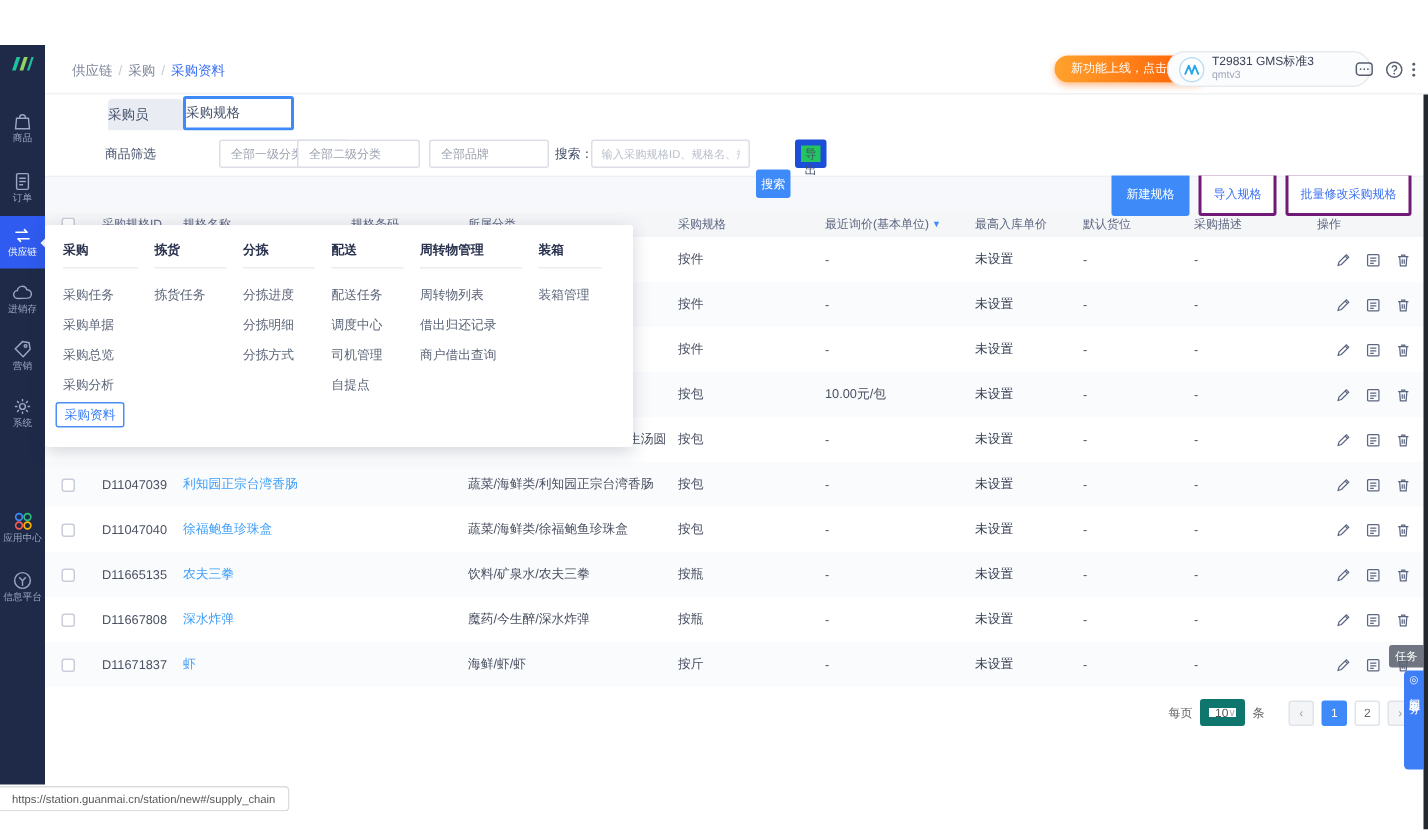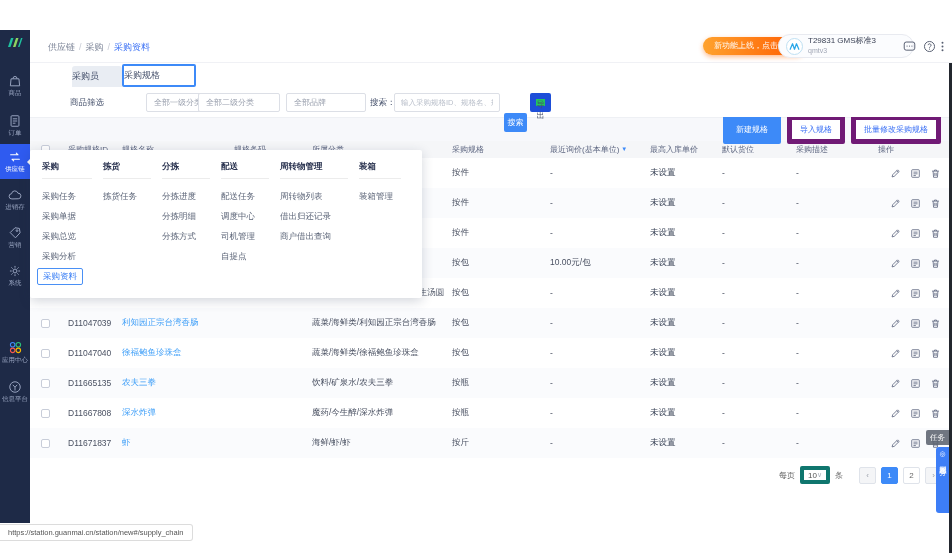--- a/index.html
+++ b/index.html
@@ -45,26 +45,26 @@
   #filterrow { position:absolute; left:30px; top:87px; right:0; height:30px; background:#fff; z-index:29; }
   .flabel { position:absolute; top:10px; font-size:8.5px; color:#45506b;font-family:Liberation Mono, monospace; }
   .fselect { position:absolute; top:6px; height:19px; border:1px solid #dcdfe6; border-radius:2px; background:#fff;
     font-size:8px; color:#9aa0ae; line-height:17px; padding:0 7px; cursor:pointer; }
   #search-input { position:absolute; left:364px; top:6px; width:106px; height:19px; border:1px solid #dcdfe6;
     border-radius:2px; font-size:7.5px; color:#333; padding:0 6px; font-family:inherit; }
   #search-input::placeholder { color:#b9bfca; font-size:7.5px; }
   #search-btn { position:absolute; left:474px; top:6px; width:23px; height:19px; background:#3d8af8; color:#fff;
     border:none; border-radius:2px; font-size:8px; cursor:pointer; font-family:inherit; padding:0;margin-top:20px; }
   #export-btn { position:absolute; left:500px; top:6px; width:21px; height:19px; background:#22c55e; color:#45506b;
-    border:6px solid #1d4ed8; border-radius:2px; font-size:8px; cursor:pointer; font-family:inherit; padding:0; }
+    border:4px solid #1d4ed8; border-radius:2px; font-size:8px; cursor:pointer; font-family:inherit; padding:0; }
   
   #actionband { position:absolute; left:30px; top:117px; right:3px; height:24px; background:#f7f8fb;
     border-top:1px solid #eef0f4; display:flex; justify-content:flex-end; align-items:center; gap:6px; padding-right:8px; z-index:28; }
   .act-btn { height:29px; line-height:15px; padding:0 8px; font-size:8px; border-radius:2px; cursor:pointer;
-    border:5px solid #701a75; background:#fff; color:#3a70f5; font-family:inherit; }
+    border:2px solid #701a75; background:#fff; color:#3a70f5; font-family:inherit; }
   .act-btn.primary { background:#3d8af8; border-color:#3d8af8; color:#fff; }
   
   #tablewrap { position:absolute; left:30px; top:141px; right:3px; z-index:10; }
   .trow { display:grid; grid-template-columns:30px 54px 112px 78px 140px 98px 100px 72px 74px 82px 1fr;
     align-items:center; }
   #thead.trow { height:17px; background:#f5f6f8; color:#5d6680; font-size:8px; }
   .cell { padding-left:8px; white-space:nowrap; overflow:hidden; }
   .cell.ck { padding-left:0; text-align:center; }
   .checkbox { display:inline-block; width:9px; height:9px; border:1px solid #c8cdd9; border-radius:2px; background:#fff; vertical-align:middle; cursor:pointer; }
   .sort-caret { color:#3d8af8; font-size:6px; margin-left:2px; vertical-align:1px; }
@@ -77,21 +77,21 @@
   
   #nav-menu { position:absolute; left:30px; top:150px; width:392px; min-height:124px; background:#fff; z-index:60;
     border-radius:2px; box-shadow:0 3px 12px rgba(31,45,75,.20); padding:11px 12px 12px 12px; display:flex; gap:11px; }
   .menu-col { flex:0 0 auto; }
   .menu-title { font-size:8.5px; font-weight:bold; color:#2a3350; padding-bottom:5px; border-bottom:1px solid #ececec; margin-bottom:7px; white-space:nowrap; }
   .menu-item { font-size:8.5px; color:#5c6578; line-height:20px; white-space:nowrap; cursor:pointer; }
   .menu-item .mi-active { display:inline-block; border:1px solid #4a90f5; color:#3a7ff5; border-radius:2px;
     padding:1px 5px; margin-left:-5px; line-height:13px; }
   
   #pagination { position:absolute; right:10px; top:466px; display:flex; align-items:center; gap:5px; font-size:8px; color:#666; z-index:10; }
-  #perpage-select { width:30px; height:18px; border:4px solid #0f766e; border-radius:2px; display:flex; align-items:center;
+  #perpage-select { width:30px; height:18px; border:6px solid #0f766e; border-radius:2px; display:flex; align-items:center;
     justify-content:space-between; padding:0 4px; color:#555; cursor:pointer; background:#fff; }
   #perpage-select .caret { color:#aab0bb; font-size:7px; }
   .page-btn { min-width:17px; height:17px; line-height:15px; text-align:center; border:1px solid #dfe3ea; border-radius:2px;
     background:#fff; color:#666; cursor:pointer; padding:0 2px; }
   .page-btn.arrow { color:#9aa0ab; background:#f4f5f7; }
   .page-btn.active { background:#3d8af8; border-color:#3d8af8; color:#fff; }
   
   #task-tab { position:absolute; right:3px; top:430px; width:23px; height:15px; background:rgba(92,99,112,.88);
     color:#fff; font-size:7.5px; line-height:15px; text-align:center; border-radius:2px 0 0 2px; cursor:pointer; z-index:70; }
   #service-tab { position:absolute; right:3px; top:447px; width:13px; height:66px; background:#3d7ef7; color:#fff;

